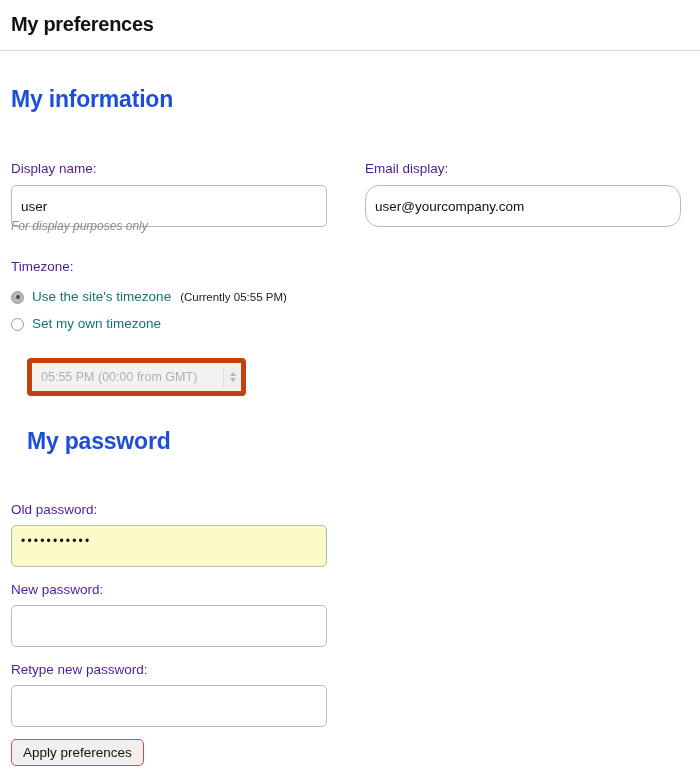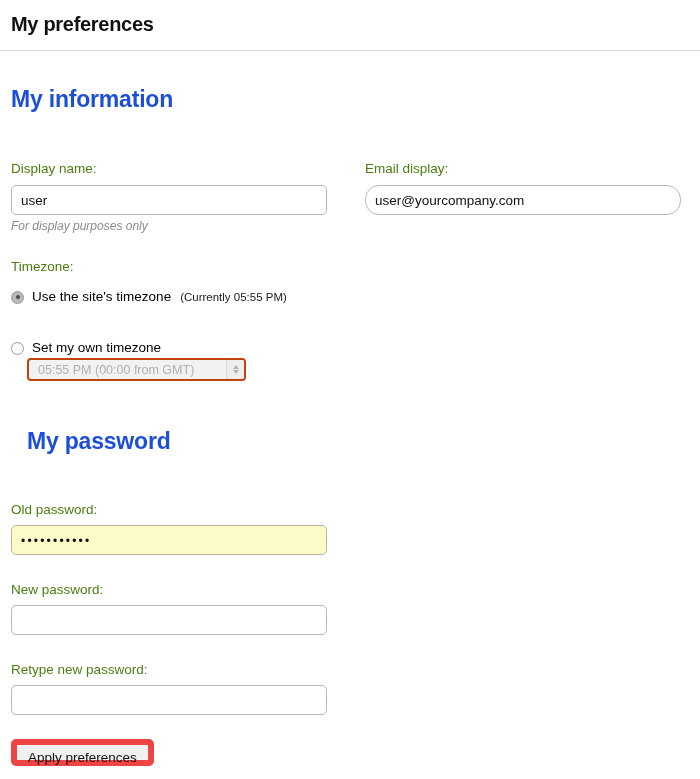--- a/index.html
+++ b/index.html
@@ -54,30 +54,30 @@
     line-height: 30px;
     white-space: nowrap;
   }
   #heading-info  { left: 11px; top: 84px; }
   #heading-pass  { left: 11px; top: 426px; margin-left: 16px; }
 
   
   .field-label {
     position: absolute;
     font-size: 13.5px;
-    color: #4d7c0f;
+    color: #4c1d95;
     line-height: 18px;
     white-space: nowrap;
   }
 
   
   .text-input {
     position: absolute;
     box-sizing: border-box;
-    height: 30px;
+    height: 42px;
     border: 1px solid #b9b9b9;
     border-radius: 5px;
     background: #ffffff;
     font-family: "Liberation Sans", sans-serif;
     font-size: 13.5px;
     color: #111111;
     padding: 0 9px;
     outline: none;
   }
   .text-input.autofilled {
@@ -135,37 +135,37 @@
     position: absolute;
     left: 3.5px;
     top: 3.5px;
     width: 4px;
     height: 4px;
     border-radius: 50%;
     background: #4a4a4a;
   }
   .radio-label {
     font-size: 13.5px;
-    color: #000000;
+    color: #0f766e;
     margin-left: 8px;
     line-height: 16px;
   }
   .radio-note {
     font-size: 11.5px;
     color: #1a1a1a;
     margin-left: 9px;
     line-height: 16px;
   }
 
   
   .select-wrap {
     position: absolute;
     box-sizing: border-box;
-    height: 23px;
-    border: 2px solid #c2410c;
+    height: 38px;
+    border: 5px solid #c2410c;
     border-radius: 4px;
     background: #f2f2f2;
     display: flex;
     align-items: center;
     overflow: hidden;
   }
   .select-text {
     font-size: 12.5px;
     color: #b0b0b0;
     padding-left: 9px;
@@ -192,21 +192,21 @@
   }
   .arrow-up   { border-bottom: 4px solid #b4b4b4; margin-bottom: 1.5px; }
   .arrow-down { border-top: 4px solid #b4b4b4; }
 
   
   .submit-button {
     position: absolute;
     box-sizing: border-box;
     height: 27px;
     padding: 0 11px;
-    border: 6px solid #ef4444;
+    border: 1px solid #ef4444;
     border-radius: 5px;
     background: #f0f0f0;
     font-family: "Liberation Sans", sans-serif;
     font-size: 13.5px;
     color: #111111;
     line-height: 25px;
     white-space: nowrap;
     cursor: pointer;
   }
 </style>
@@ -228,21 +228,21 @@
   <input class="text-input" type="text" style="left: 365px; top: 185px; width: 316px; border-radius: 14px;" value="user@yourcompany.com">
 
   <div class="field-label" style="left:11px; top:258px;">Timezone:</div>
 
   <div class="radio-row" style="left:11px; top:289px;">
     <span class="radio checked"></span>
     <span class="radio-label">Use the site's timezone</span>
     <span class="radio-note">(Currently 05:55 PM)</span>
   </div>
 
-  <div class="radio-row" style="left:11px; top:340px;">
+  <div class="radio-row" style="left:11px; top:316px;">
     <span class="radio"></span>
     <span class="radio-label">Set my own timezone</span>
   </div>
 
   <div class="select-wrap" style="left:27px; top:358px; width:219px;">
     <span class="select-text">05:55 PM (00:00 from GMT)</span>
     <span class="select-stepper">
       <span class="arrow-up"></span>
       <span class="arrow-down"></span>
     </span>

